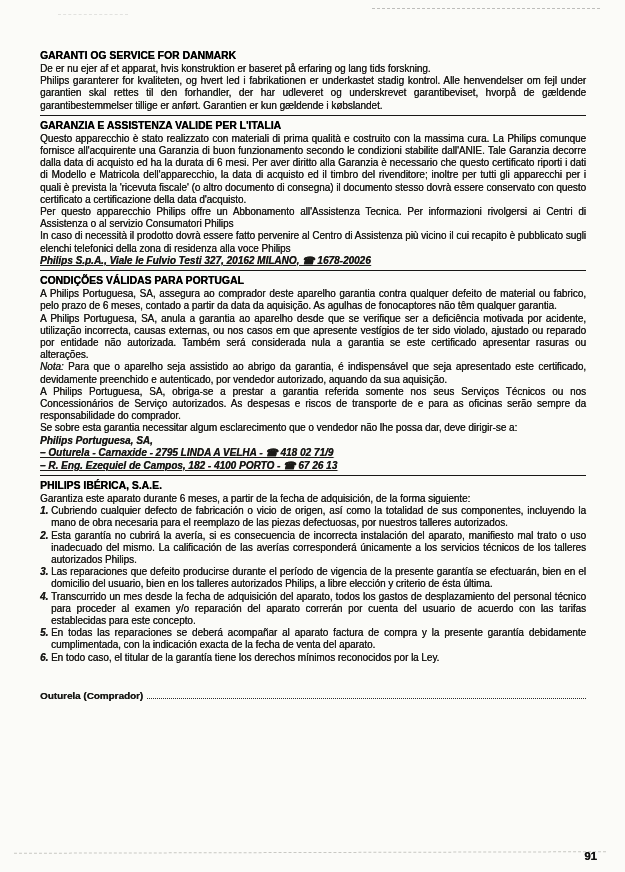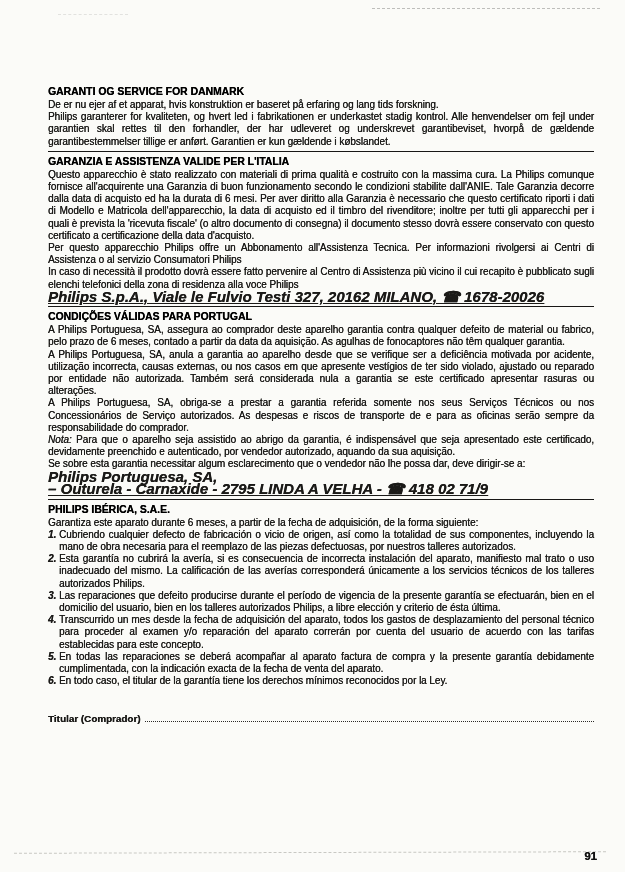--- a/index.html
+++ b/index.html
@@ -6,23 +6,22 @@
   html,body { width:625px; height:872px; }
   body {
     background:#fbfbf8;
     font-family:"Liberation Sans", sans-serif;
     color:#1b1a18;
     position:relative;
     overflow:hidden;
   }
   .page {
     position:absolute;
-    left:48px; top:50px;
+    left:40px; top:50px;
     width:546px;
-    margin-top:36px;
   }
   .sec { margin-bottom:1px; }
   .sec h2 {
     font-size:10.4px;
     font-weight:bold;
     color:#000;
     letter-spacing:0;
     margin-bottom:2px;
     text-shadow:0.25px 0 currentColor;
   }
@@ -33,21 +32,21 @@
     letter-spacing:-0.05px;
     text-shadow:0.2px 0 currentColor;
   }
   .nota-label { font-style:italic; }
   hr.sep {
     border:none;
     border-top:1.7px solid #181716;
     margin:3px 0 4px 0;
   }
   .addr {
-    font-size:15px;
+    font-size:10px;
     font-weight:bold;
     font-style:italic;
     line-height:12.4px;
     text-shadow:0.25px 0 currentColor;
   }
   .addr.u { text-decoration:underline; }
   .items { margin-top:0; }
   .item { display:flex; }
   .item .num {
     flex:none;
@@ -124,25 +123,26 @@
     <p>In caso di necessità il prodotto dovrà essere fatto pervenire al Centro di Assistenza più vicino il cui recapito è pubblicato sugli elenchi telefonici della zona di residenza alla voce Philips</p>
     <div class="addr u">Philips S.p.A., Viale le Fulvio Testi 327, 20162 MILANO, ☎ 1678-20026</div>
   </section>
 
   <hr class="sep">
 
   <section class="sec">
     <h2>CONDIÇÕES VÁLIDAS PARA PORTUGAL</h2>
     <p>A Philips Portuguesa, SA, assegura ao comprador deste aparelho garantia contra qualquer defeito de material ou fabrico, pelo prazo de 6 meses, contado a partir da data da aquisição. As agulhas de fonocaptores não têm qualquer garantia.</p>
     <p>A Philips Portuguesa, SA, anula a garantia ao aparelho desde que se verifique ser a deficiência motivada por acidente, utilização incorrecta, causas externas, ou nos casos em que apresente vestígios de ter sido violado, ajustado ou reparado por entidade não autorizada. Também será considerada nula a garantia se este certificado apresentar rasuras ou alterações.</p>
+    <p><span class="nota-label">Nota:</span><span> Para que o aparelho seja assistido ao abrigo da garantia, é indispensável que seja apresentado este certificado, devidamente preenchido e autenticado, por vendedor autorizado, aquando da sua aquisição.</span></p>
     <p>A Philips Portuguesa, SA, obriga-se a prestar a garantia referida somente nos seus Serviços Técnicos ou nos Concessionários de Serviço autorizados. As despesas e riscos de transporte de e para as oficinas serão sempre da responsabilidade do comprador.</p>
-    <p><span class="nota-label">Nota:</span><span> Para que o aparelho seja assistido ao abrigo da garantia, é indispensável que seja apresentado este certificado, devidamente preenchido e autenticado, por vendedor autorizado, aquando da sua aquisição.</span></p>
     <p>Se sobre esta garantia necessitar algum esclarecimento que o vendedor não lhe possa dar, deve dirigir-se a:</p>
     <div class="addr">Philips Portuguesa, SA,</div>
     <div class="addr u">– Outurela - Carnaxide - 2795 LINDA A VELHA - ☎ 418 02 71/9</div>
+    <div class="addr u">– R. Eng. Ezequiel de Campos, 182 - 4100 PORTO - ☎ 67 26 13</div>
   </section>
 
   <hr class="sep">
 
   <section class="sec">
     <h2>PHILIPS IBÉRICA, S.A.E.</h2>
     <p class="intro">Garantiza este aparato durante 6 meses, a partir de la fecha de adquisición, de la forma siguiente:</p>
     <div class="items">
       <div class="item">
         <span class="num">1.</span>
@@ -166,20 +166,20 @@
       </div>
       <div class="item">
         <span class="num">6.</span>
         <span class="txt">En todo caso, el titular de la garantía tiene los derechos mínimos reconocidos por la Ley.</span>
       </div>
     </div>
   </section>
 
   <div class="form-block">
     <div class="form-line">
-      <span class="flabel">Titular (Comprador)</span>
+      <span class="flabel">Outurela (Comprador)</span>
       <span class="leader"></span>
     </div>
   </div>
 
 </div>
 
 <div class="pagenum">91</div>
 
 </body></html>

